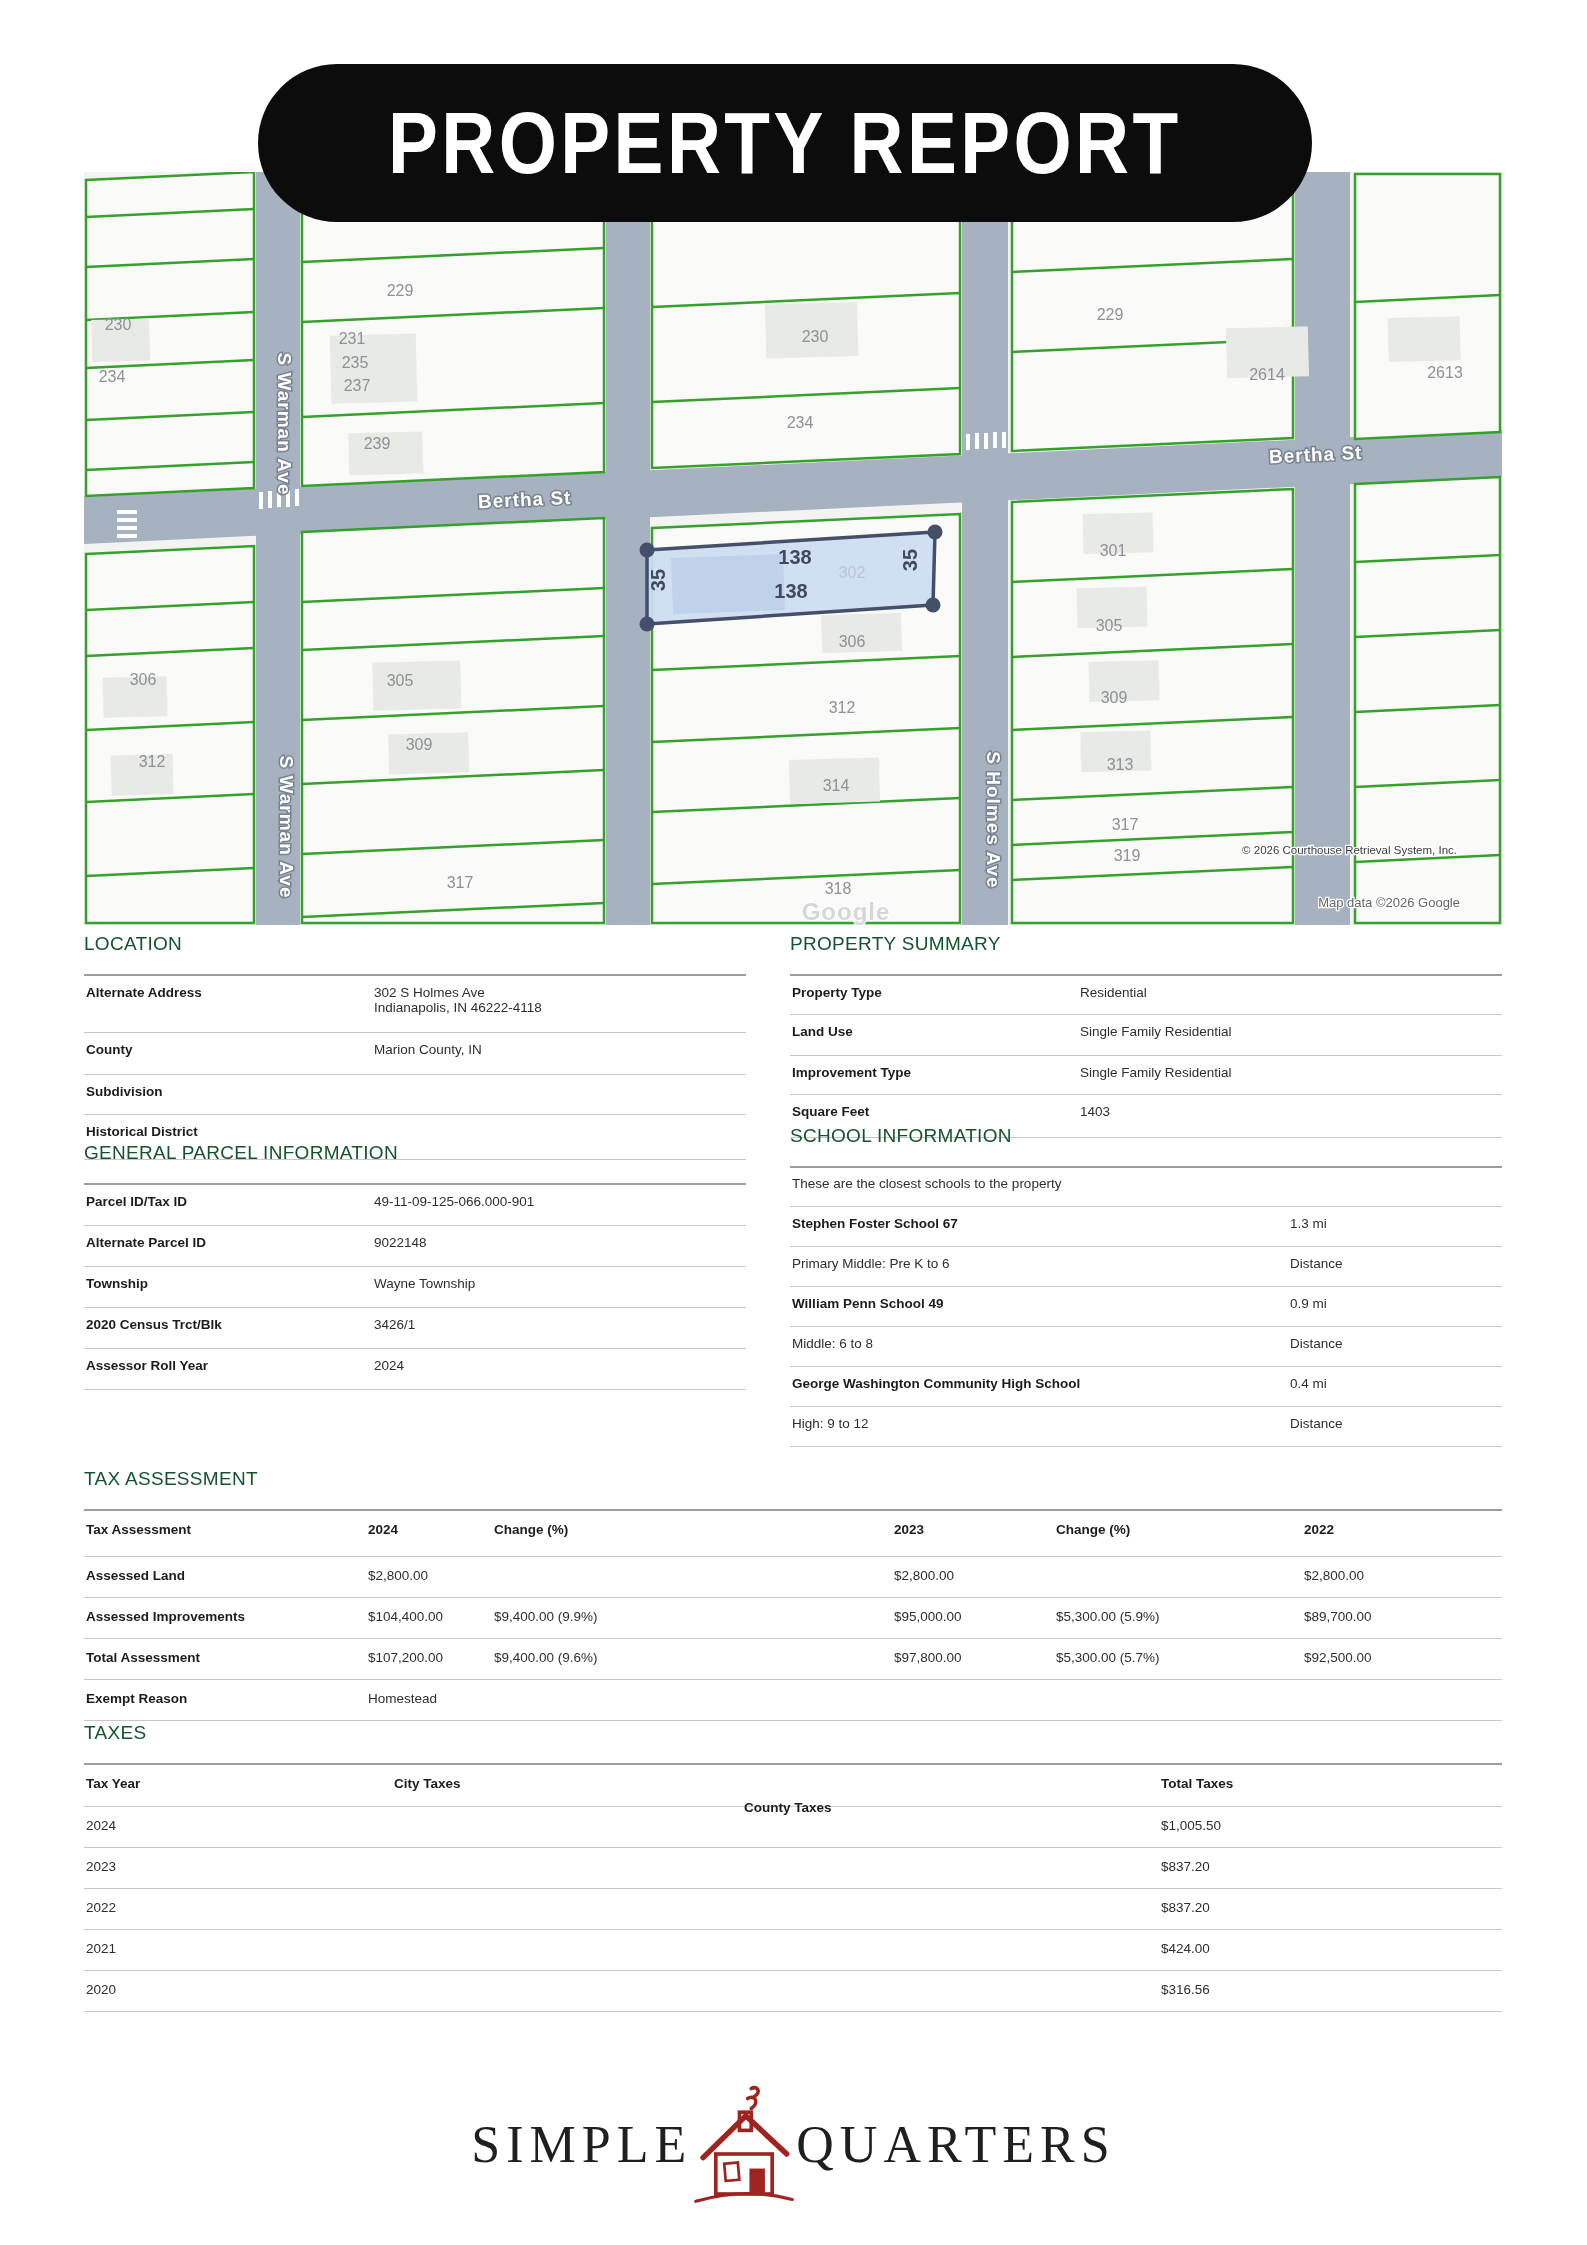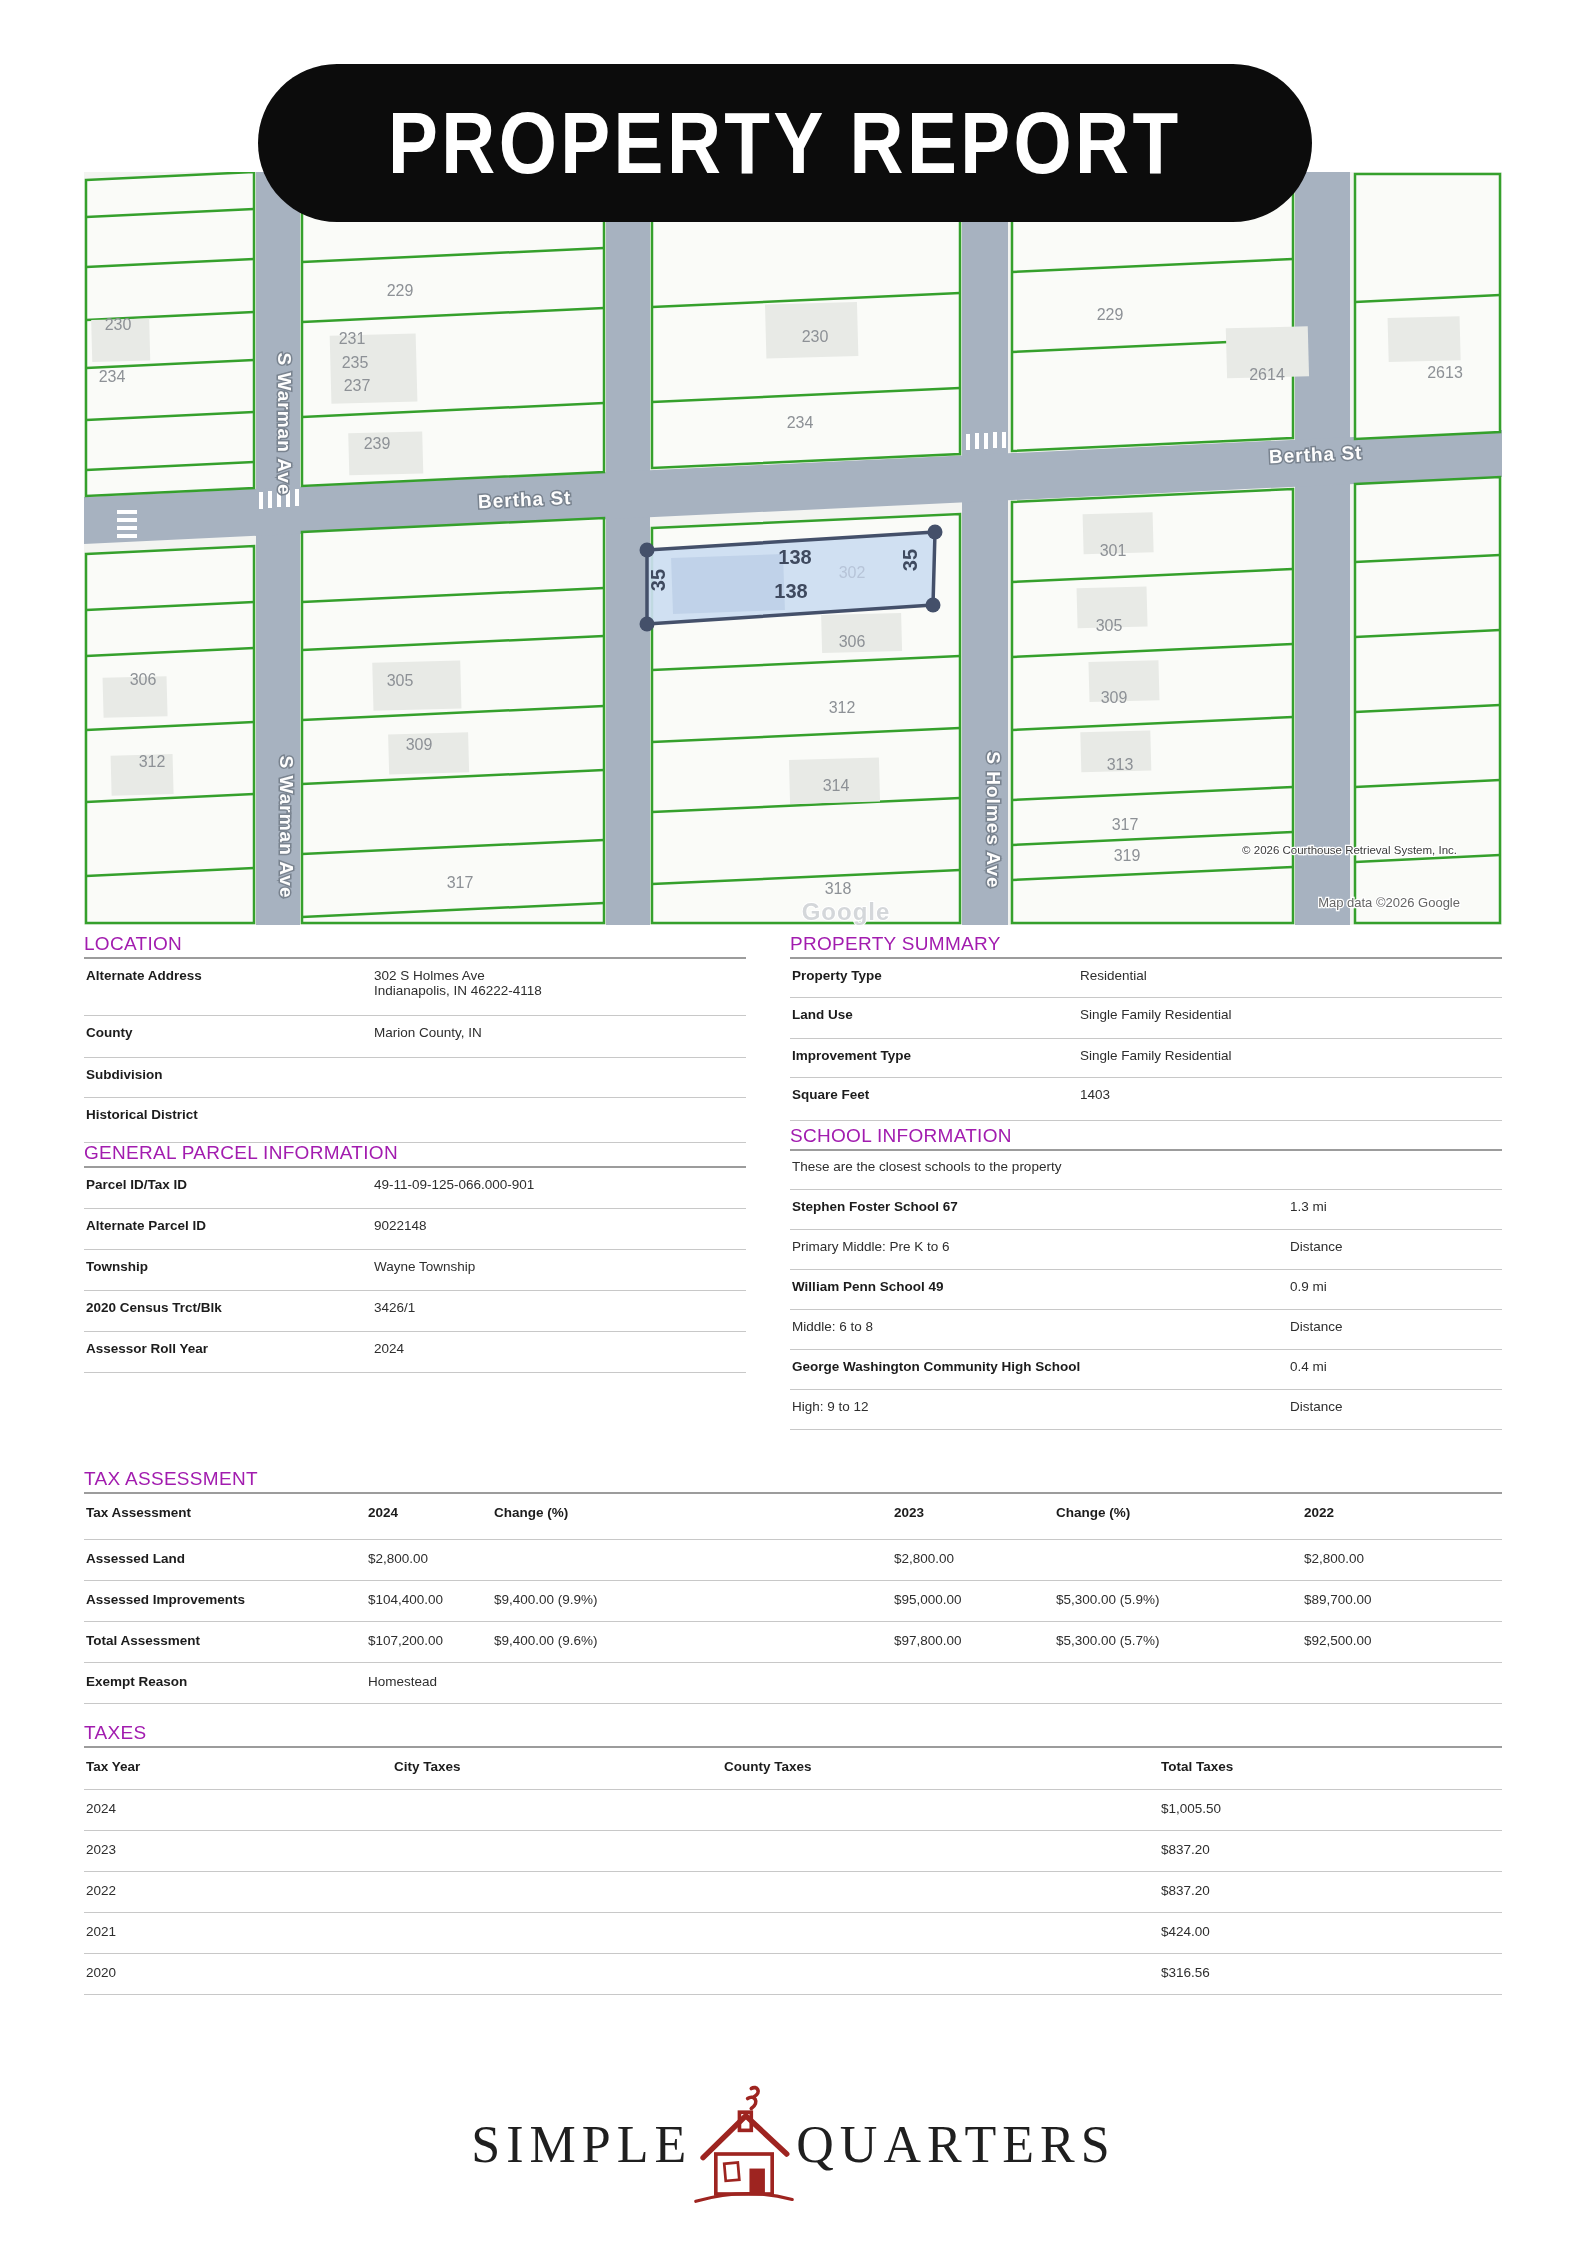--- a/index.html
+++ b/index.html
@@ -19,37 +19,37 @@
   svg text.faint{font-size:16px;fill:#b7c4d8;text-anchor:middle;}
   svg text.st{font-size:19px;font-weight:bold;fill:#fdfdfd;stroke:#79838f;stroke-width:3px;
               paint-order:stroke;text-anchor:middle;letter-spacing:1px;}
   svg text.attr{font-size:11.5px;fill:#3c3c3c;stroke:#fff;stroke-width:2.5px;paint-order:stroke;text-anchor:end;}
   svg text.attr2{font-size:13px;fill:#666;stroke:#fff;stroke-width:2.5px;paint-order:stroke;text-anchor:end;}
   svg text.gw{font-size:24px;font-weight:bold;fill:#d4d7da;stroke:#fff;stroke-width:2px;
               paint-order:stroke;text-anchor:middle;letter-spacing:1px;}
 
   
   .sec{position:absolute;font-size:13.5px;}
-  .sec-title{font-size:19px;color:#a21caf;letter-spacing:.3px;padding-bottom:2px;
+  .sec-title{font-size:19px;color:#14532d;letter-spacing:.3px;padding-bottom:19px;
              border-bottom:2px solid #9c9c9c;}
   .kv{position:relative;border-bottom:1px solid #c8c8c8;}
   .kv .k{position:absolute;left:2px;top:9px;font-weight:bold;color:#1c1c1c;}
   .kv .v{position:absolute;top:9px;color:#2e2e2e;}
   .lcol .v{left:290px;}
   .rcol .v{left:290px;}
   .dist{position:absolute;left:500px;top:9px;color:#2e2e2e;}
   .plain{font-weight:normal !important;color:#2e2e2e !important;}
   .subnote{position:absolute;left:2px;top:8px;color:#2e2e2e;}
 
   
   .trow{position:relative;border-bottom:1px solid #c8c8c8;}
   .trow span{position:absolute;top:11px;}
   .c0{left:2px;}   .c1{left:284px;} .c2{left:410px;}
   .c3{left:810px;} .c4{left:972px;} .c5{left:1220px;}
-  .x0{left:2px;}   .x1{left:310px;} .x2{left:640px;} .x3{left:1077px;}
+  .x0{left:2px;}   .x1{left:310px;} .x2{left:660px;margin-top:24px;} .x3{left:1077px;}
   .bold{font-weight:bold;color:#1c1c1c;}
 
   
   .logo{position:absolute;left:0;top:2082px;width:100%;display:flex;align-items:center;
         justify-content:center;}
   .logo-text{font-family:"Liberation Serif","DejaVu Serif",serif;font-size:52px;color:#1f1f1f;
              letter-spacing:6px;}
   .logo svg{margin:0 2px;}
 </style>
 </head>

